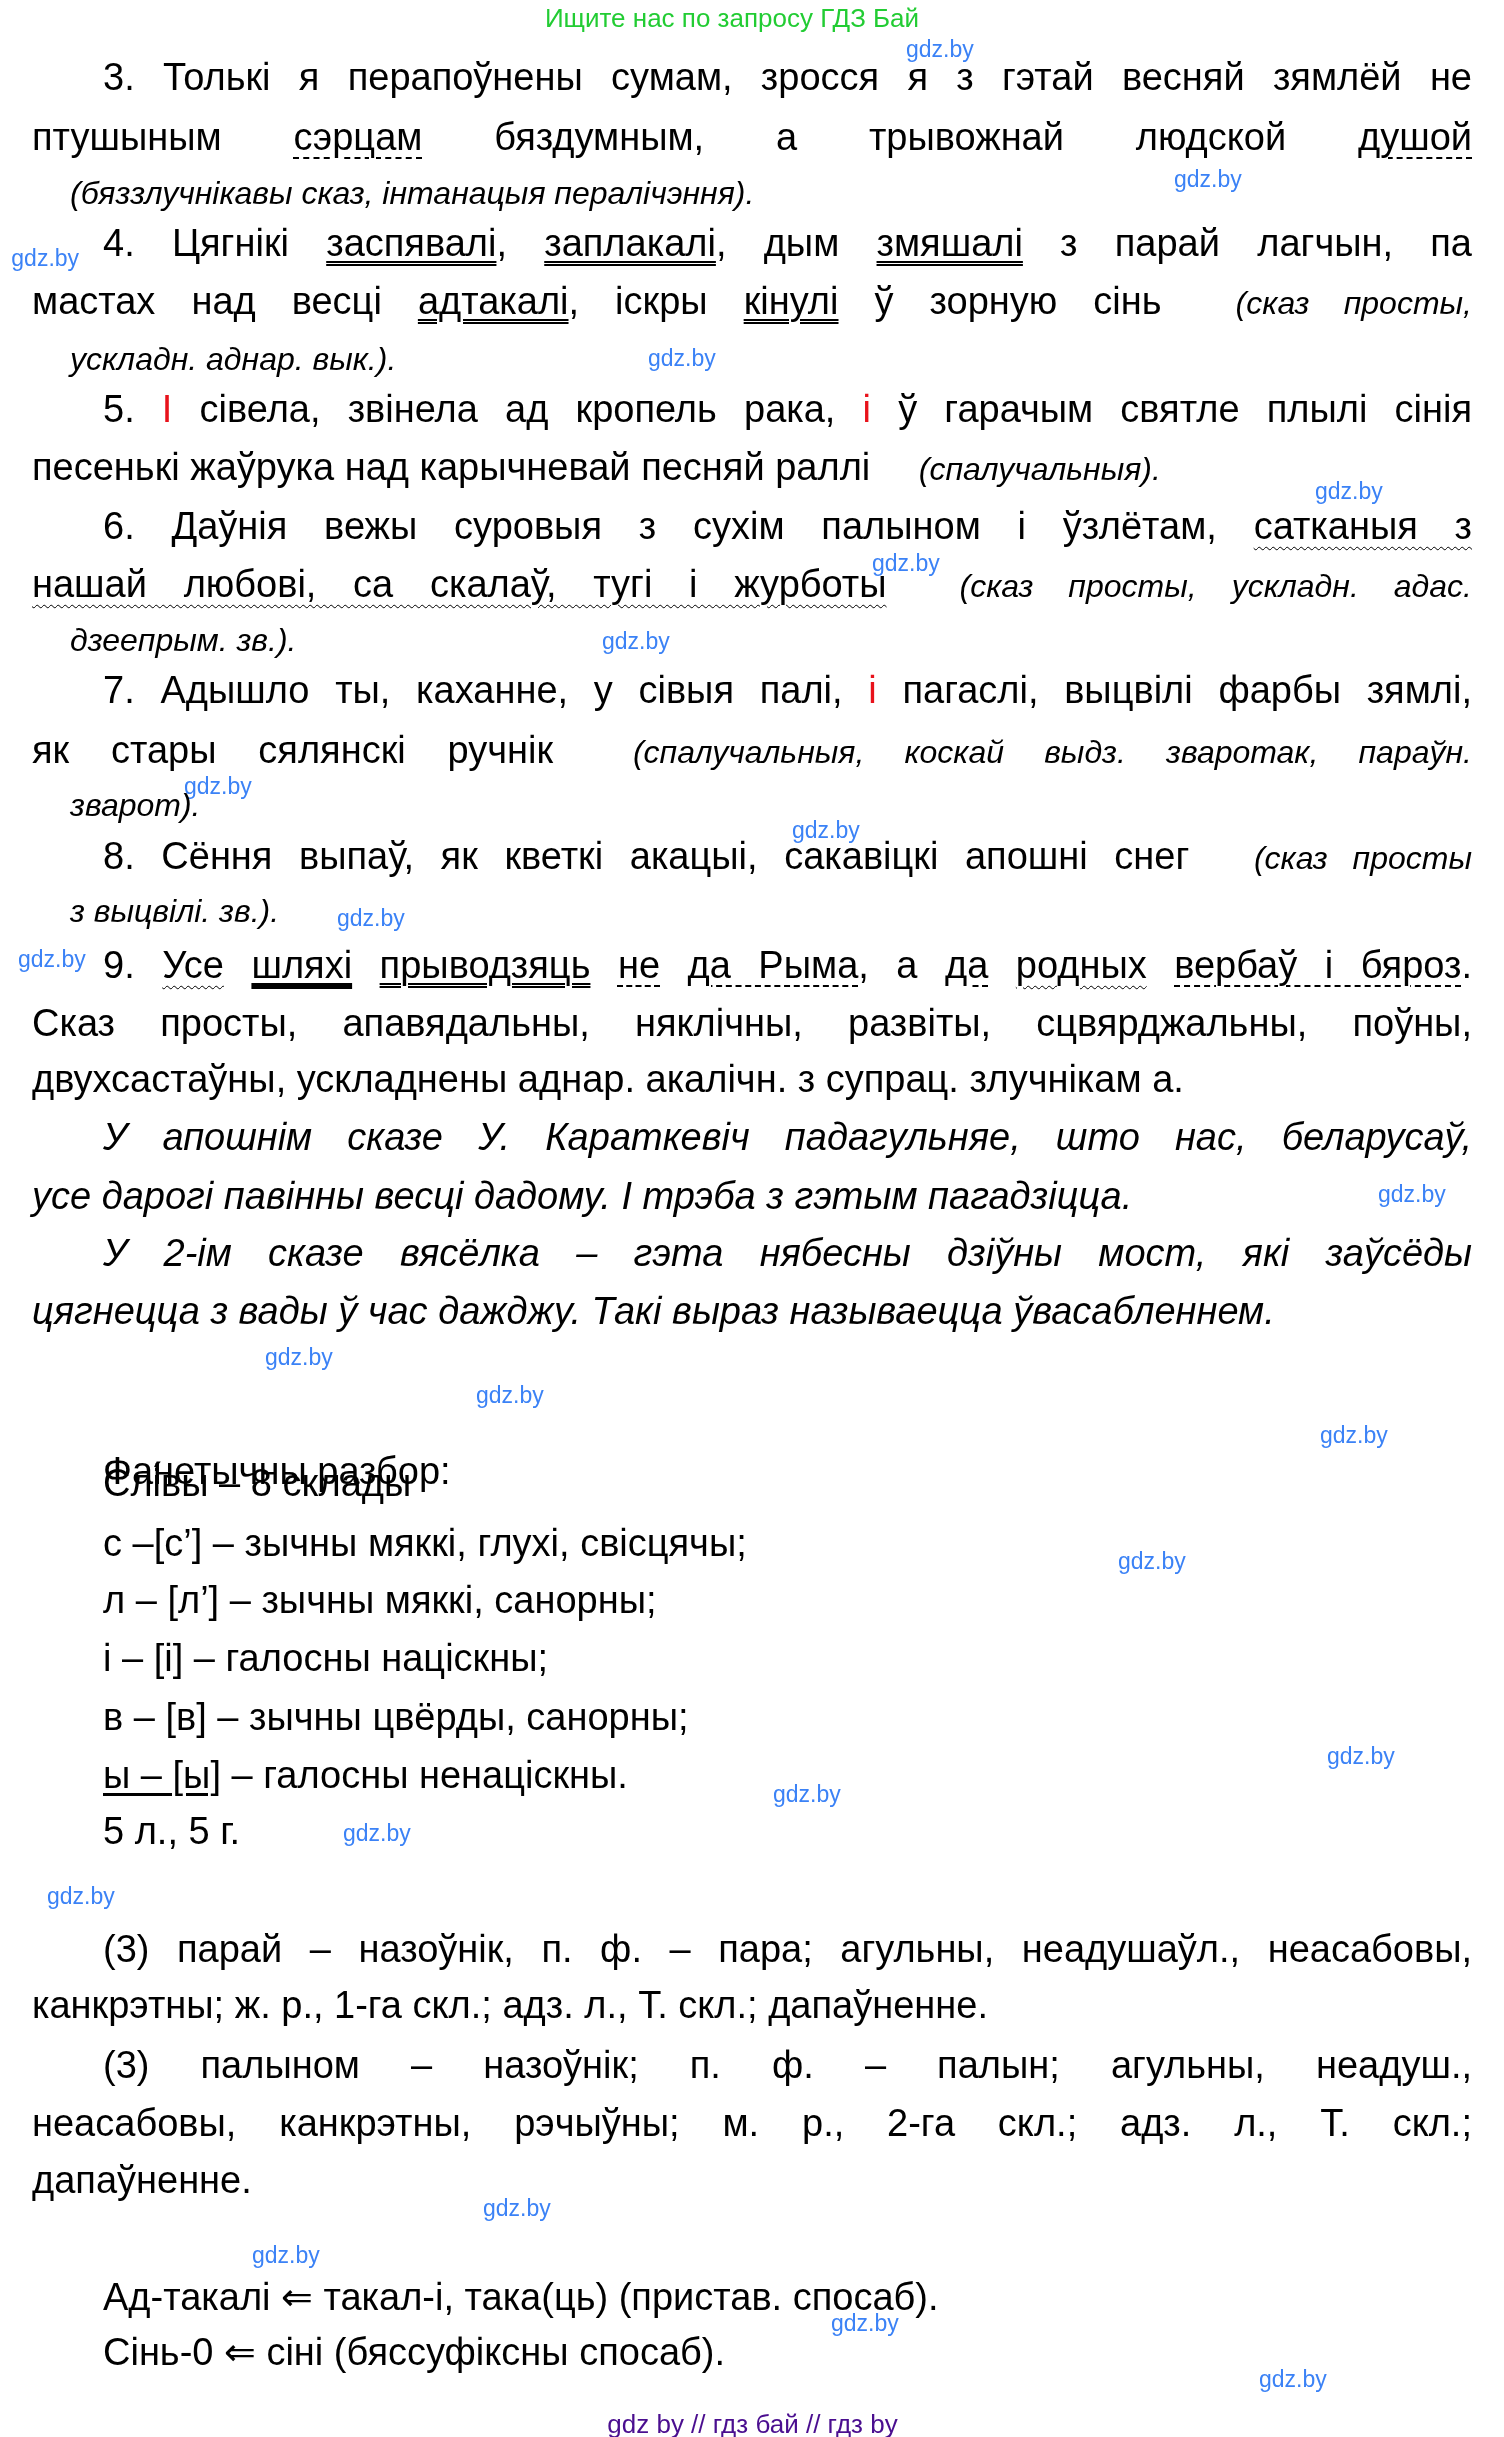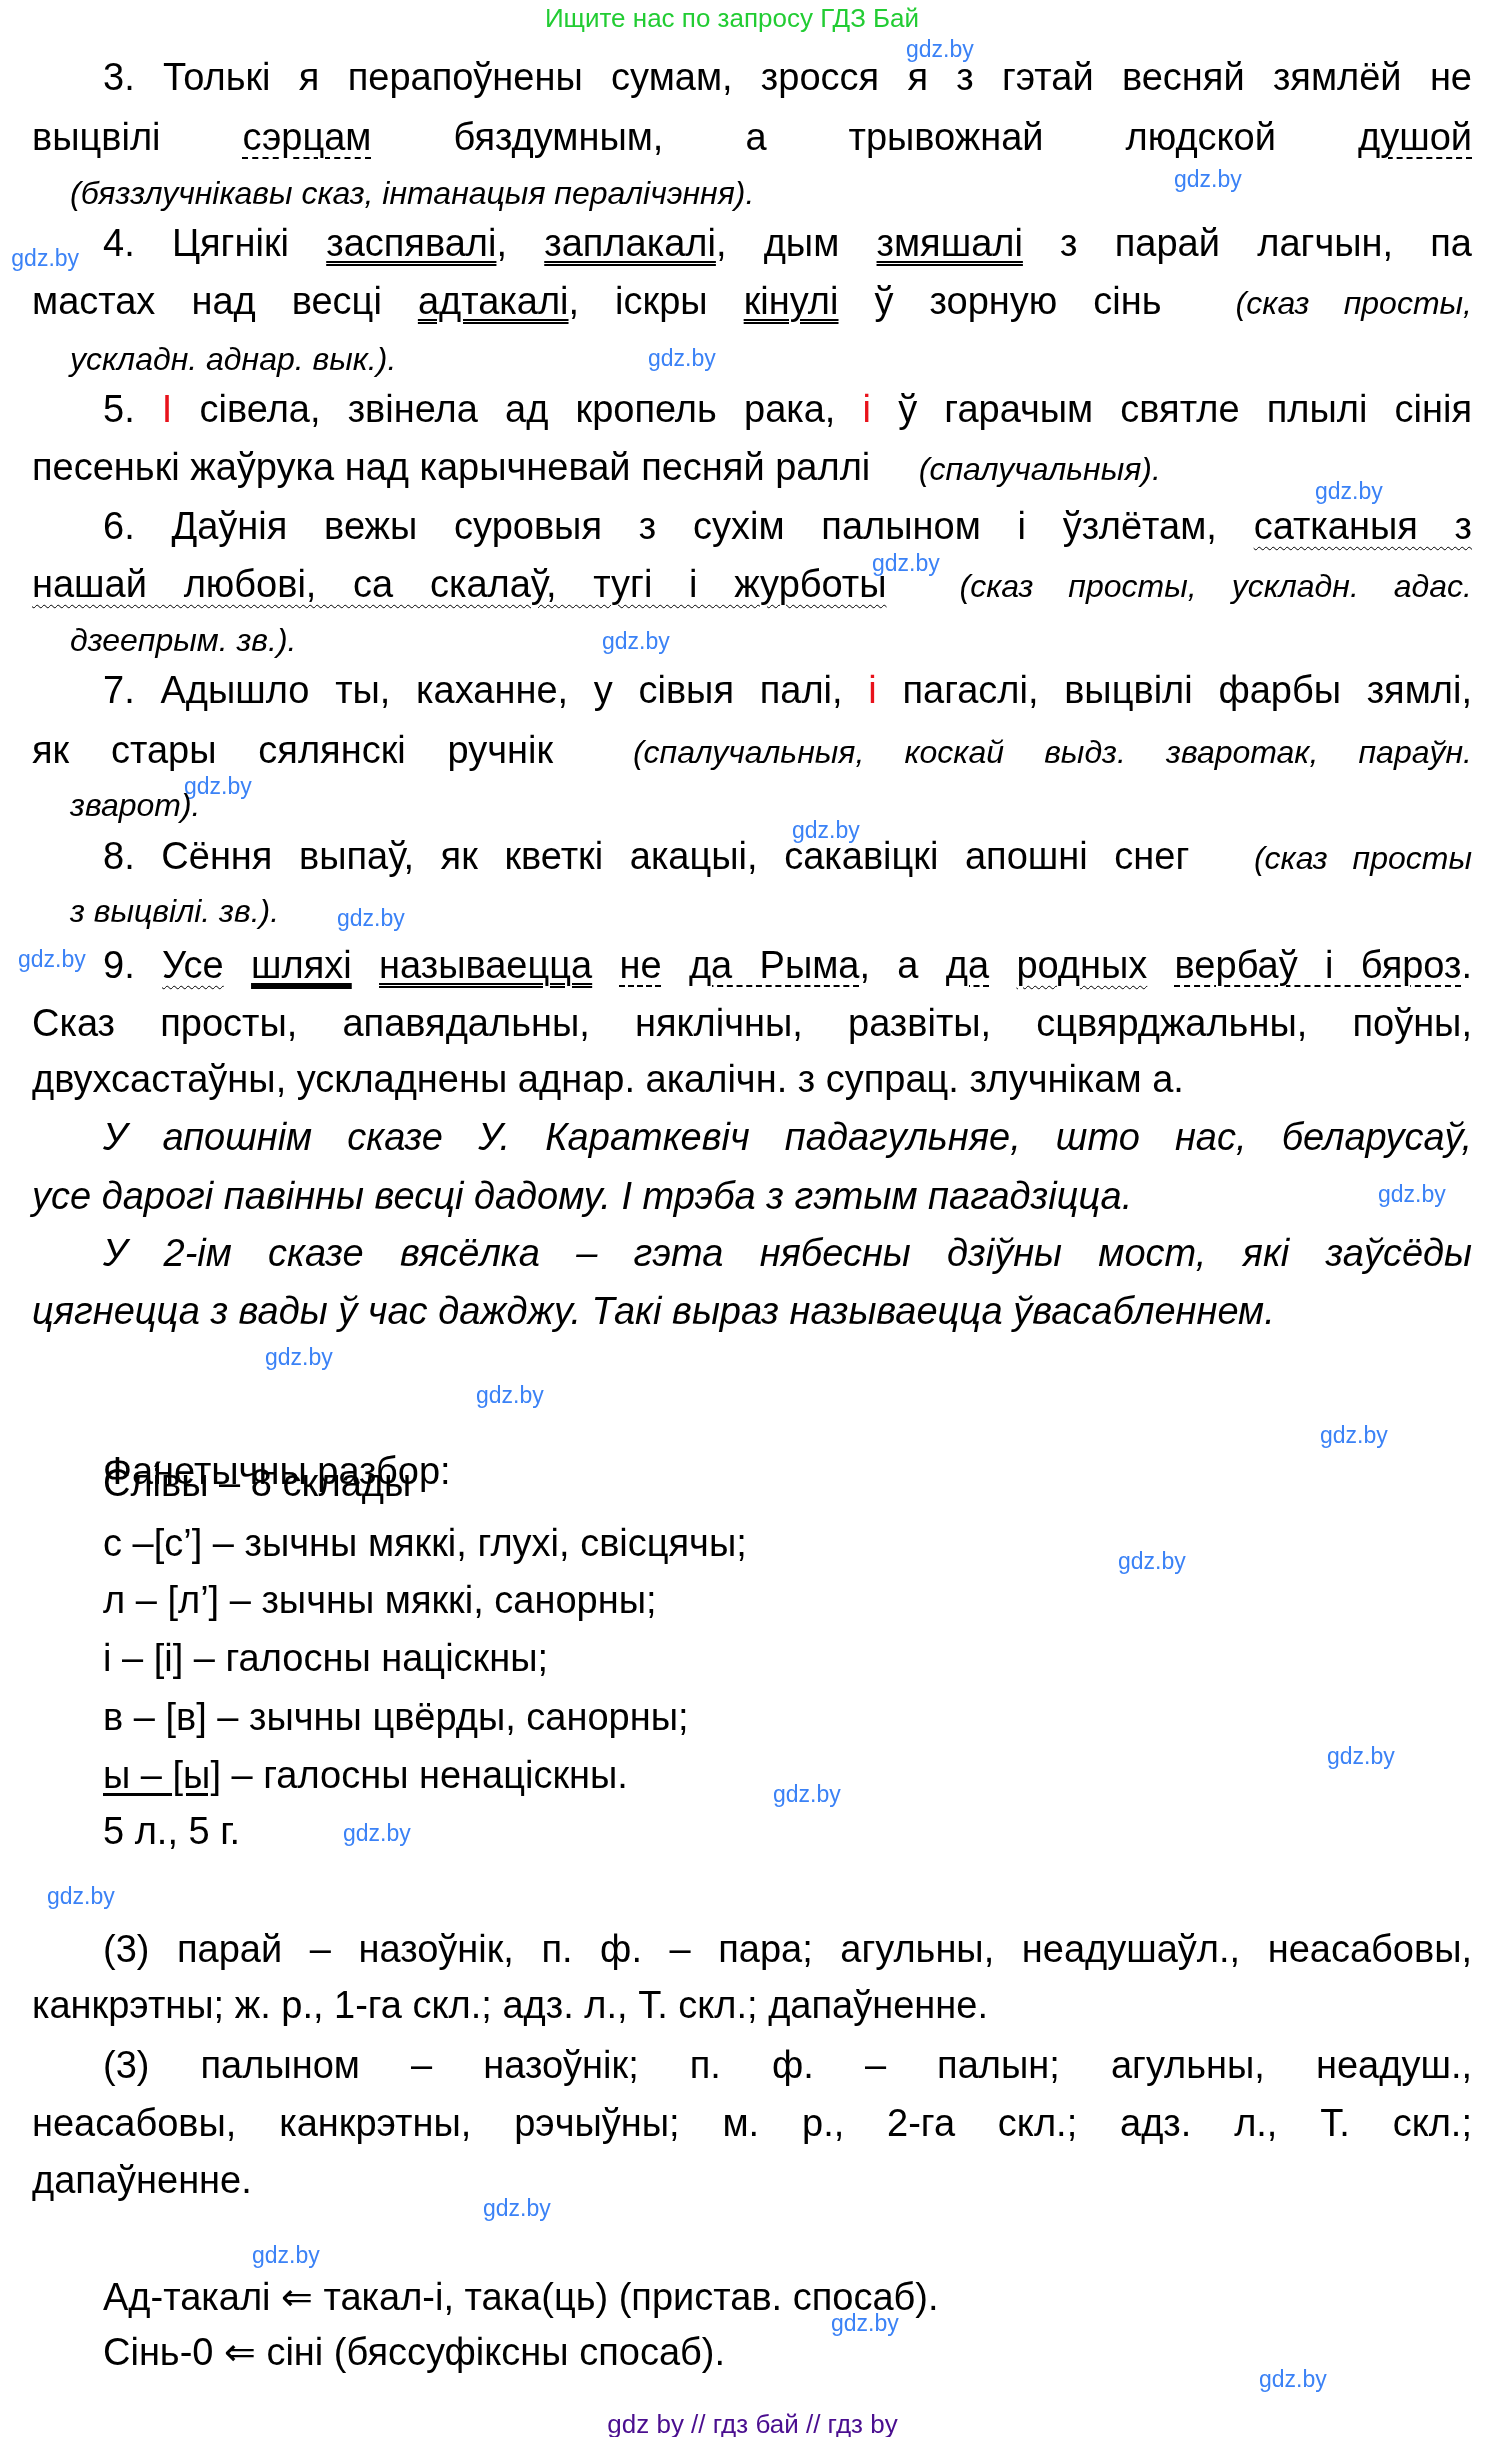--- a/index.html
+++ b/index.html
@@ -52,21 +52,21 @@
 <span class="wm" style="left:47px;top:1883px">gdz.by</span>
 <span class="wm" style="left:483px;top:2195px">gdz.by</span>
 <span class="wm" style="left:252px;top:2242px">gdz.by</span>
 <span class="wm" style="left:831px;top:2310px">gdz.by</span>
 <span class="wm" style="left:1259px;top:2366px">gdz.by</span>
 
 <div class="line ind just" style="top:55px">
   <span>3. Толькі я перапоўнены сумам, зросся я з гэтай весняй зямлёй </span><b>не</b>
 </div>
 <div class="line just" style="top:115px">
-  <span>выцвілі </span>
+  <span>птушыным </span>
   <span class="udash">сэрцам</span>
   <span> бяздумным, </span>
   <b>а</b>
   <span> трывожнай людской </span>
   <span class="udash">душой</span>
 </div>
 <div class="line note" style="top:171px">(бяззлучнікавы сказ, інтанацыя пералічэння).</div>
 
 <div class="line ind just" style="top:221px">
   <span>4. Цягнікі </span><span class="u2">заспявалі</span><span>, </span><span class="u2">заплакалі</span><span>, дым </span><span class="u2">змяшалі</span><span> з парай лагчын, па</span>
@@ -100,21 +100,21 @@
 <div class="line note" style="top:783px">зварот).</div>
 
 <div class="line ind just" style="top:834px">
   <span>8. Сёння выпаў, як кветкі акацыі, сакавіцкі апошні снег </span><span class="note">(сказ просты</span>
 </div>
 <div class="line note" style="top:889px">з выцвілі. зв.).</div>
 
 <div class="line ind just" style="top:943px">
   <span>9. </span><span class="wavy">Усе</span>
   <span class="ubold">шляхі</span>
-  <span class="u2">называецца</span>
+  <span class="u2">прыводзяць</span>
   <b class="udot">не</b>
   <span class="udot">да Рыма</span><span>, </span><b>а</b>
   <span class="udot">да</span>
   <span class="wavy">родных</span>
   <span class="udot">вербаў і бяроз</span><span>.</span>
 </div>
 <div class="line just" style="top:1001px">Сказ просты, апавядальны, няклічны, развіты, сцвярджальны, поўны,</div>
 <div class="line" style="top:1057px">двухсастаўны, ускладнены аднар. акалічн. з супрац. злучнікам а.</div>
 
 <div class="line ind just it" style="top:1115px">У апошнім сказе У. Караткевіч падагульняе, што нас, беларусаў,</div>

